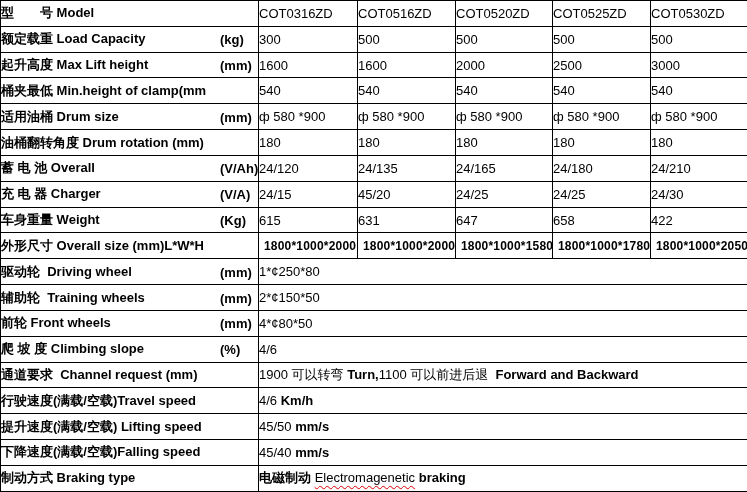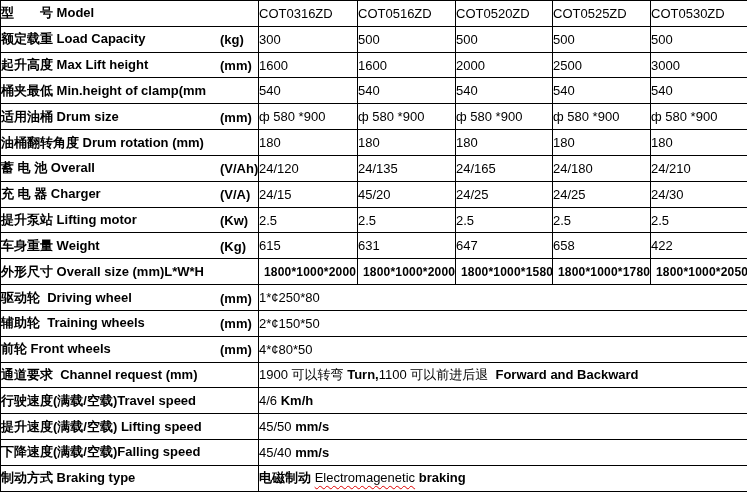--- a/index.html
+++ b/index.html
@@ -121,28 +121,20 @@
 
     <tr>
       <td class="lbl"><span>充 电 器 Charger</span><span class="u">(V/A)</span></td>
       <td class="v">24/15</td>
       <td class="v">45/20</td>
       <td class="v">24/25</td>
       <td class="v">24/25</td>
       <td class="v">24/30</td>
     </tr>
 
-    <tr>
-      <td class="lbl"><span>提升泵站 Lifting motor</span><span class="u">(Kw)</span></td>
-      <td class="v">2.5</td>
-      <td class="v">2.5</td>
-      <td class="v">2.5</td>
-      <td class="v">2.5</td>
-      <td class="v">2.5</td>
-    </tr>
 
 
     <tr>
       <td class="lbl"><span>车身重量 Weight</span><span class="u">(Kg)</span></td>
       <td class="v">615</td>
       <td class="v">631</td>
       <td class="v">647</td>
       <td class="v">658</td>
       <td class="v">422</td>
     </tr>
@@ -164,20 +156,24 @@
     <tr>
       <td class="lbl"><span>辅助轮  Training wheels</span><span class="u">(mm)</span></td>
       <td class="v" colspan="5">2*¢150*50</td>
     </tr>
 
     <tr>
       <td class="lbl"><span>前轮 Front wheels</span><span class="u">(mm)</span></td>
       <td class="v" colspan="5">4*¢80*50</td>
     </tr>
 
+    <tr>
+      <td class="lbl"><span>爬 坡 度 Climbing slope</span><span class="u">(%)</span></td>
+      <td class="v" colspan="5">4/6</td>
+    </tr>
 
     <tr>
       <td class="lbl"><span>通道要求  Channel request (mm)</span></td>
       <td class="v" colspan="5"><span>1900 可以转弯 </span><span class="b">Turn,</span><span>1100 可以前进后退  </span><span class="b">Forward and Backward</span></td>
     </tr>
 
     <tr>
       <td class="lbl"><span>行驶速度(满载/空载)Travel speed</span></td>
       <td class="v" colspan="5"><span>4/6 </span><span class="b">Km/h</span></td>
     </tr>

